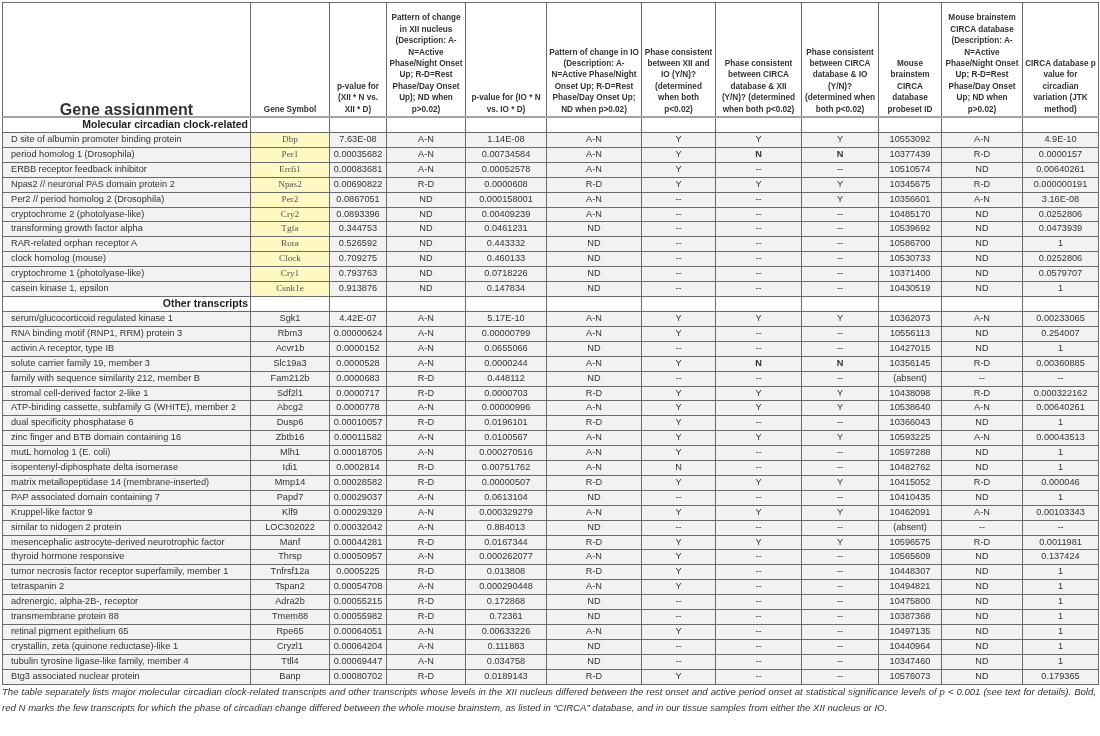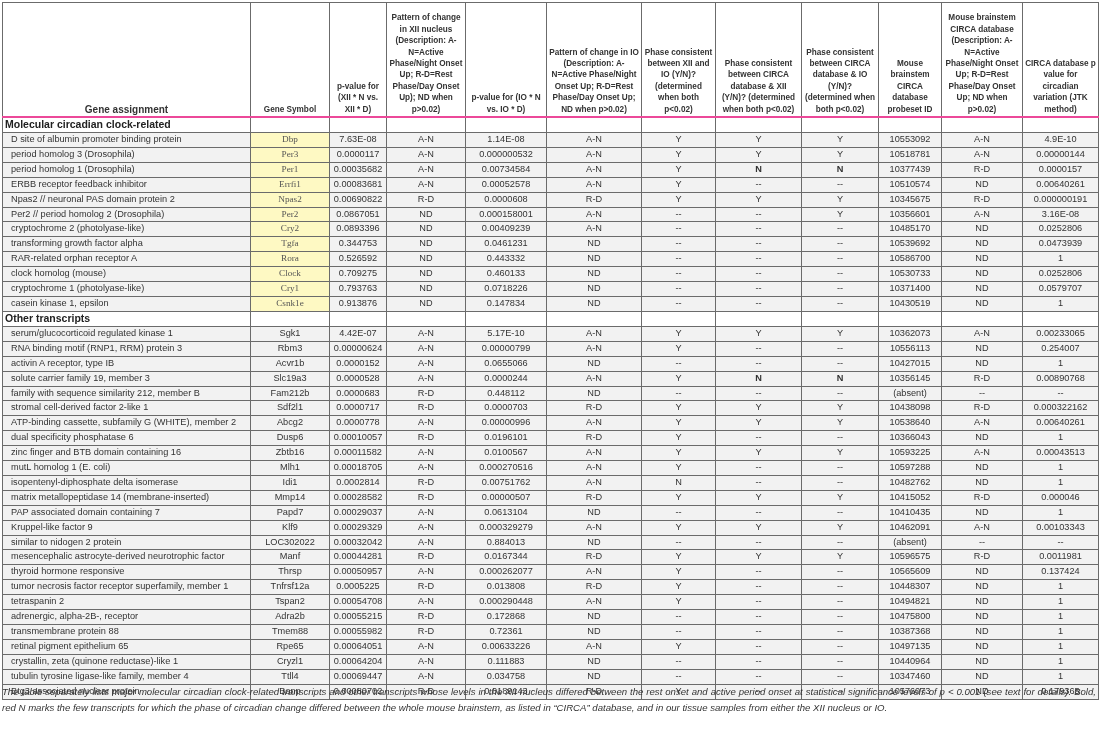--- a/index.html
+++ b/index.html
@@ -1,27 +1,27 @@
 <!DOCTYPE html>
 <html><head>
 <meta charset="utf-8">
 <style>
   html, body { margin:0; padding:0; background:#ffffff; }
   body { width:1100px; height:736px; overflow:hidden; position:relative; font-family:"Liberation Sans", sans-serif; }
   #tbl { position:absolute; left:2px; top:2px; border-collapse:collapse; table-layout:fixed; width:1096px; }
   #tbl th, #tbl td { border:1px solid #6b6b6b; padding:0 2px; font-family:"Liberation Sans Narrow","Liberation Sans", sans-serif; color:#333; overflow:hidden; white-space:nowrap; }
   #tbl th { font-size:8.2px; font-weight:bold; line-height:11.4px; vertical-align:bottom; text-align:center; white-space:normal; background:#fff; height:112px; padding-bottom:1px; }
-  #tbl th.ga { font-size:10px; text-align:center; }
+  #tbl th.ga { font-size:16px; text-align:center; }
   #tbl thead tr { border-bottom:2px solid #444; }
-  #tbl thead th { border-bottom:2px solid #ec4899;border-radius:11px; }
+  #tbl thead th { border-bottom:2px solid #a3a3a3;border-radius:11px; }
   #tbl td { font-size:9.2px; height:13.9px; line-height:13.9px; text-align:center; background:#f2f2f2; }
   #tbl td.name { text-align:left; padding-left:8px; }
   #tbl td.sym-hl { background:#fef9c3; color:#555;font-family:Liberation Serif, serif; }
   #tbl tr.section td { background:#ffffff; font-weight:bold; font-size:10.5px; color:#222; height:14px; }
-  #tbl tr.section td.stitle { text-align:left;margin-top:14px; }
+  #tbl tr.section td.stitle { text-align:right;margin-top:14px; }
   .red { color:#e00000; font-weight:bold; }
   #caption { position:absolute; left:2px; top:684px; width:1094px; font-family:"Liberation Sans", sans-serif; font-style:italic; font-size:9.6px; line-height:16px; color:#333; text-align:justify; }
   col.c0{width:248px;} col.c1{width:79px;} col.c2{width:57px;} col.c3{width:79px;} col.c4{width:81px;}
   col.c5{width:95px;} col.c6{width:74px;} col.c7{width:86px;} col.c8{width:77px;} col.c9{width:63px;}
   col.c10{width:81px;} col.c11{width:76px;}
 </style>
 </head>
 <body>
 
 <table id="tbl">
@@ -78,34 +78,20 @@
         <td>1.14E-08</td>
         <td>A-N</td>
         <td>Y</td>
         <td>Y</td>
         <td>Y</td>
         <td>10553092</td>
         <td>A-N</td>
         <td>4.9E-10</td>
       </tr>
       <tr>
-        <td class="name">period homolog 3 (Drosophila)</td>
-        <td class="sym-hl">Per3</td>
-        <td>0.0000117</td>
-        <td>A-N</td>
-        <td>0.000000532</td>
-        <td>A-N</td>
-        <td>Y</td>
-        <td>Y</td>
-        <td>Y</td>
-        <td>10518781</td>
-        <td>A-N</td>
-        <td>0.00000144</td>
-      </tr>
-      <tr>
         <td class="name">period homolog 1 (Drosophila)</td>
         <td class="sym-hl">Per1</td>
         <td>0.00035682</td>
         <td>A-N</td>
         <td>0.00734584</td>
         <td>A-N</td>
         <td>Y</td>
         <td class="red">N</td>
         <td class="red">N</td>
         <td>10377439</td>
@@ -299,21 +285,21 @@
         <td>Slc19a3</td>
         <td>0.0000528</td>
         <td>A-N</td>
         <td>0.0000244</td>
         <td>A-N</td>
         <td>Y</td>
         <td class="red">N</td>
         <td class="red">N</td>
         <td>10356145</td>
         <td>R-D</td>
-        <td>0.00890768</td>
+        <td>0.00360885</td>
       </tr>
       <tr>
         <td class="name">family with sequence similarity 212, member B</td>
         <td>Fam212b</td>
         <td>0.0000683</td>
         <td>R-D</td>
         <td>0.448112</td>
         <td>ND</td>
         <td>--</td>
         <td>--</td>

